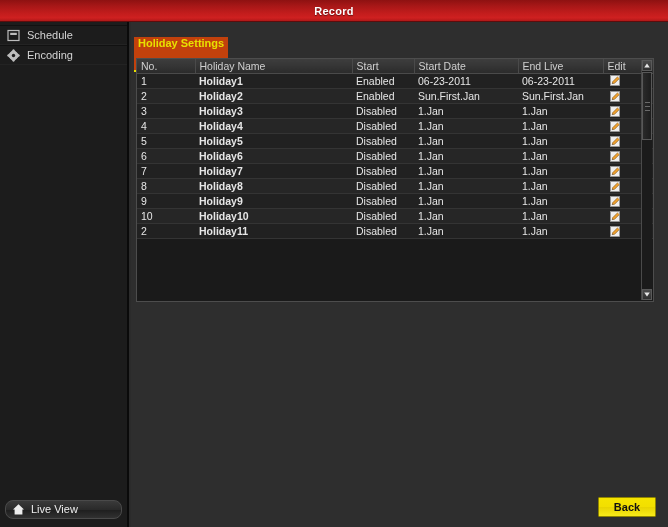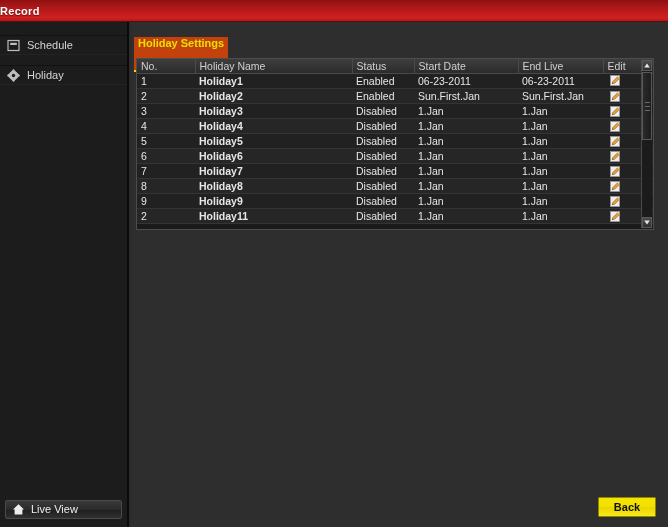--- a/index.html
+++ b/index.html
@@ -24,20 +24,21 @@
   }
 
   
   #titlebar {
     position: absolute;
     left: 0; top: 0;
     width: 668px; height: 22px;
     background: linear-gradient(to bottom, #8e1111 0%, #a71717 28%, #c01c1c 60%, #cf2020 85%, #b01818 100%);
     display: flex;
     align-items: center;
+    justify-content: center;
     border-bottom: 1px solid #5c0d0d;
     box-sizing: border-box;
   }
   #titlebar .title-text {
     color: #ffffff;
     font-size: 11px;
     font-weight: bold;
     letter-spacing: 0.3px;
     text-shadow: 0 1px 1px rgba(0,0,0,.5);
   }
@@ -62,21 +63,20 @@
     height: 20px;
     display: flex;
     align-items: center;
     padding-left: 6px;
     box-sizing: border-box;
     border-bottom: 1px solid #232323;
     border-top: 1px solid #111;
     color: #d4d4d4;
     font-size: 11px;
     background: #1c1c1c;
-    margin-top: 10px;
   }
   .nav-item.selected {
     background: linear-gradient(to bottom, #5d5d5d 0%, #4a4a4a 45%, #3c3c3c 55%, #555555 100%);
     color: #ffffff;
     border-top: 1px solid #6e6e6e;
     border-bottom: 1px solid #1a1a1a;
   }
   .nav-icon {
     width: 14px; height: 14px;
     margin-right: 7px;
@@ -99,21 +99,21 @@
 
   
   #liveview {
     position: absolute;
     left: 5px;
     bottom: 8px;
     width: 117px;
     height: 19px;
     background: linear-gradient(to bottom, #3a3a3a 0%, #2a2a2a 50%, #1e1e1e 51%, #313131 100%);
     border: 1px solid #4a4a4a;
-    border-radius: 2px;
+    border-radius: 8px;
     display: flex;
     align-items: center;
     padding-left: 5px;
     box-sizing: border-box;
     color: #ededed;
     font-size: 11px;
   }
   #liveview .nav-icon { margin-right: 6px; }
 
   
@@ -145,21 +145,21 @@
     line-height: 13px;
     background: #c2410c;
   }
 
   
   #table-wrap {
     position: absolute;
     left: 5px;
     top: 36px;
     width: 518px;
-    height: 172px;
+    height: 244px;
     background: #1a1a1a;
     border: 1px solid #4d4d4d;
     box-sizing: border-box;
     display: flex;
     flex-direction: column;
   }
   .tbl {
     width: 100%;
     border-collapse: collapse;
     table-layout: fixed;
@@ -314,21 +314,21 @@
           <svg width="13" height="13" viewBox="0 0 13 13">
             <g fill="#bdbdbd">
               <rect x="5.6" y="0.6" width="1.8" height="11.8"></rect>
               <rect x="0.6" y="5.6" width="11.8" height="1.8"></rect>
               <rect x="2" y="2" width="9" height="9" transform="rotate(45 6.5 6.5)"></rect>
             </g>
             <circle cx="6.5" cy="6.5" r="4.3" fill="#bdbdbd"></circle>
             <circle cx="6.5" cy="6.5" r="1.7" fill="#1c1c1c"></circle>
           </svg>
         </span>
-        <span class="nav-label">Holiday</span>
+        <span class="nav-label">Encoding</span>
       </div>
 
 
 
     </div>
 
     <div id="liveview">
       <span class="nav-icon">
         <svg width="13" height="13" viewBox="0 0 13 13">
           <path d="M6.5 1.3 L12 6.4 L10.4 6.4 L10.4 11.4 L2.6 11.4 L2.6 6.4 L1 6.4 Z" fill="#ededed"></path>
@@ -353,21 +353,21 @@
               <col class="c-name">
               <col class="c-status">
             <col class="c-start">
               <col class="c-end">
               <col class="c-edit">
           </colgroup>
           <thead>
             <tr>
               <th>No.</th>
               <th>Holiday Name</th>
-              <th>Status</th>
+              <th>Start</th>
               <th>Start Date</th>
               <th>End Live</th>
               <th>Edit</th>
             </tr>
           </thead>
         </table>
       </div>
 
       <div id="tbl-body-holder">
         <table class="tbl">
@@ -480,20 +480,33 @@
                 <td class="cell-edit"><span><svg class="edit-icon" width="11" height="11" viewBox="0 0 11 11">
                       <rect x="0.5" y="0.5" width="9" height="10" fill="#efefef" stroke="#9a9a9a" stroke-width="0.8"></rect>
                       <path d="M2.2 8.6 L2.8 6.6 L7.7 1.7 L9.4 3.4 L4.5 8.3 Z" fill="#f0a12e" stroke="#7a4f10" stroke-width="0.6"></path>
                       <path d="M7.7 1.7 L9.4 3.4" stroke="#ffffff" stroke-width="0.5"></path>
                       <path d="M2.2 8.6 L3.1 8.2" stroke="#5a5a5a" stroke-width="0.6"></path>
                     </svg></span></td>
               </tr>
               <tr>
                 <td class="cell-no">9</td>
                 <td class="cell-name">Holiday9</td>
+                <td class="cell-status">Disabled</td>
+                <td class="cell-start">1.Jan</td>
+                <td class="cell-end">1.Jan</td>
+                <td class="cell-edit"><span><svg class="edit-icon" width="11" height="11" viewBox="0 0 11 11">
+                      <rect x="0.5" y="0.5" width="9" height="10" fill="#efefef" stroke="#9a9a9a" stroke-width="0.8"></rect>
+                      <path d="M2.2 8.6 L2.8 6.6 L7.7 1.7 L9.4 3.4 L4.5 8.3 Z" fill="#f0a12e" stroke="#7a4f10" stroke-width="0.6"></path>
+                      <path d="M7.7 1.7 L9.4 3.4" stroke="#ffffff" stroke-width="0.5"></path>
+                      <path d="M2.2 8.6 L3.1 8.2" stroke="#5a5a5a" stroke-width="0.6"></path>
+                    </svg></span></td>
+              </tr>
+              <tr>
+                <td class="cell-no">10</td>
+                <td class="cell-name">Holiday10</td>
                 <td class="cell-status">Disabled</td>
                 <td class="cell-start">1.Jan</td>
                 <td class="cell-end">1.Jan</td>
                 <td class="cell-edit"><span><svg class="edit-icon" width="11" height="11" viewBox="0 0 11 11">
                       <rect x="0.5" y="0.5" width="9" height="10" fill="#efefef" stroke="#9a9a9a" stroke-width="0.8"></rect>
                       <path d="M2.2 8.6 L2.8 6.6 L7.7 1.7 L9.4 3.4 L4.5 8.3 Z" fill="#f0a12e" stroke="#7a4f10" stroke-width="0.6"></path>
                       <path d="M7.7 1.7 L9.4 3.4" stroke="#ffffff" stroke-width="0.5"></path>
                       <path d="M2.2 8.6 L3.1 8.2" stroke="#5a5a5a" stroke-width="0.6"></path>
                     </svg></span></td>
               </tr>

